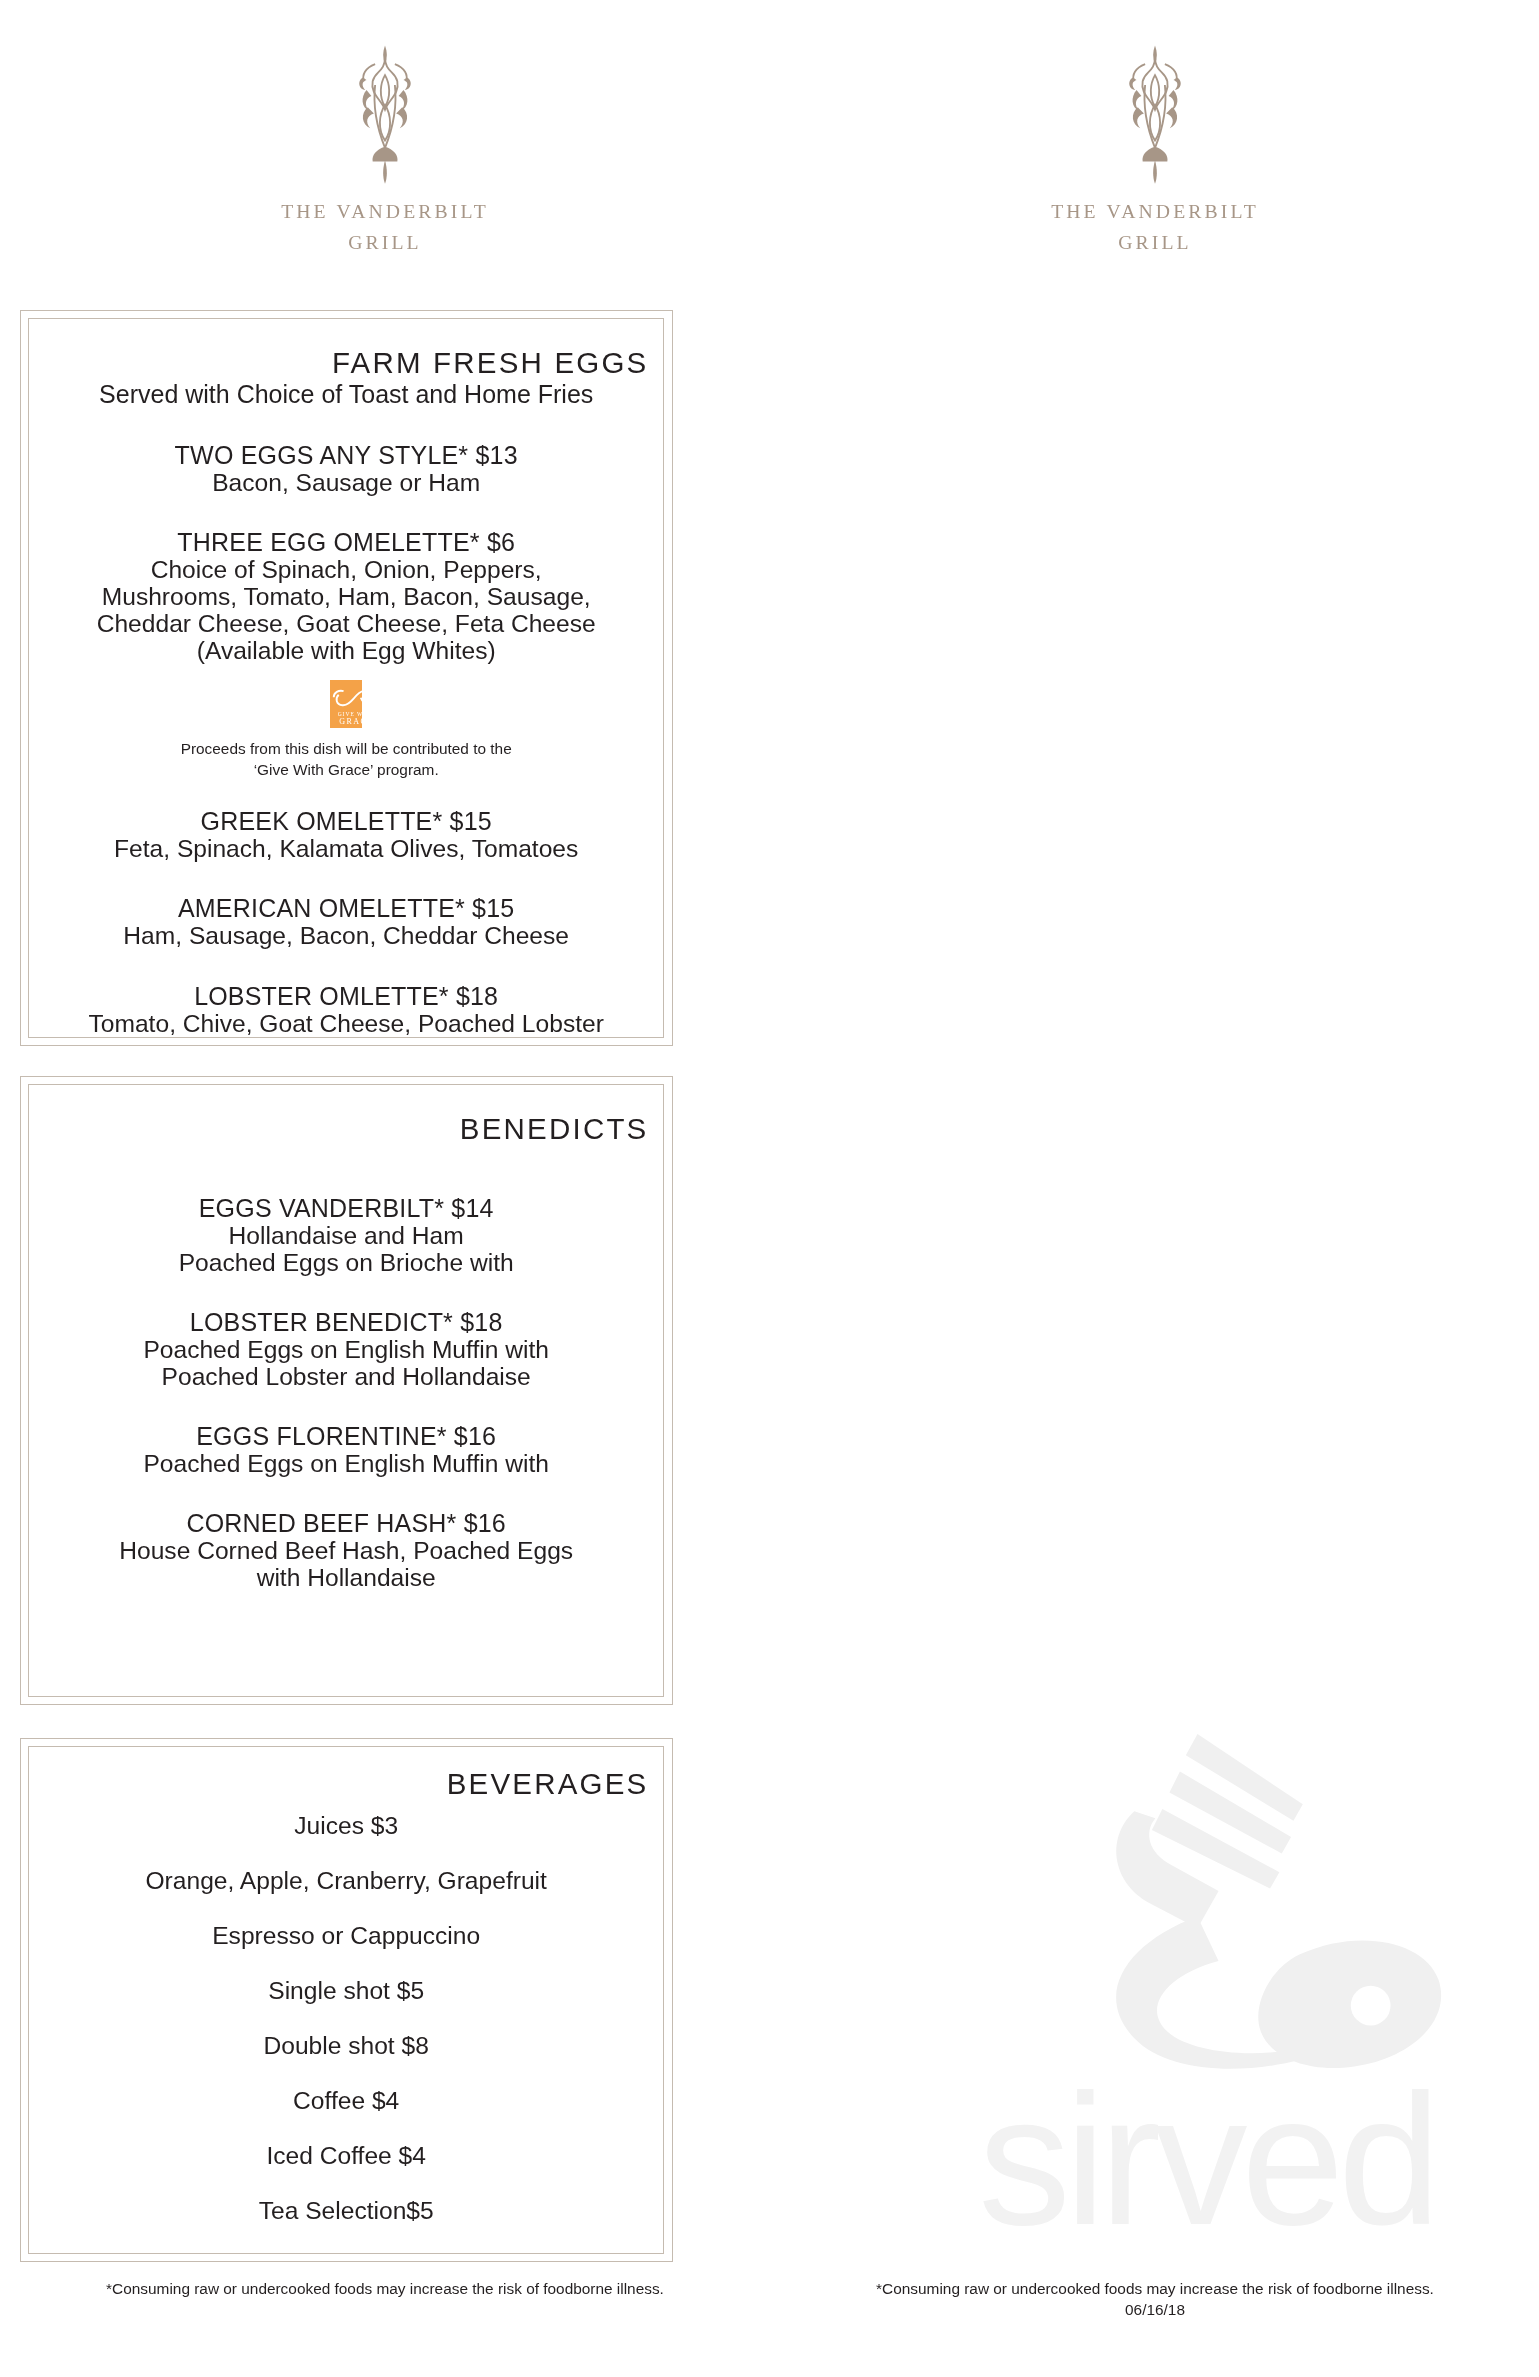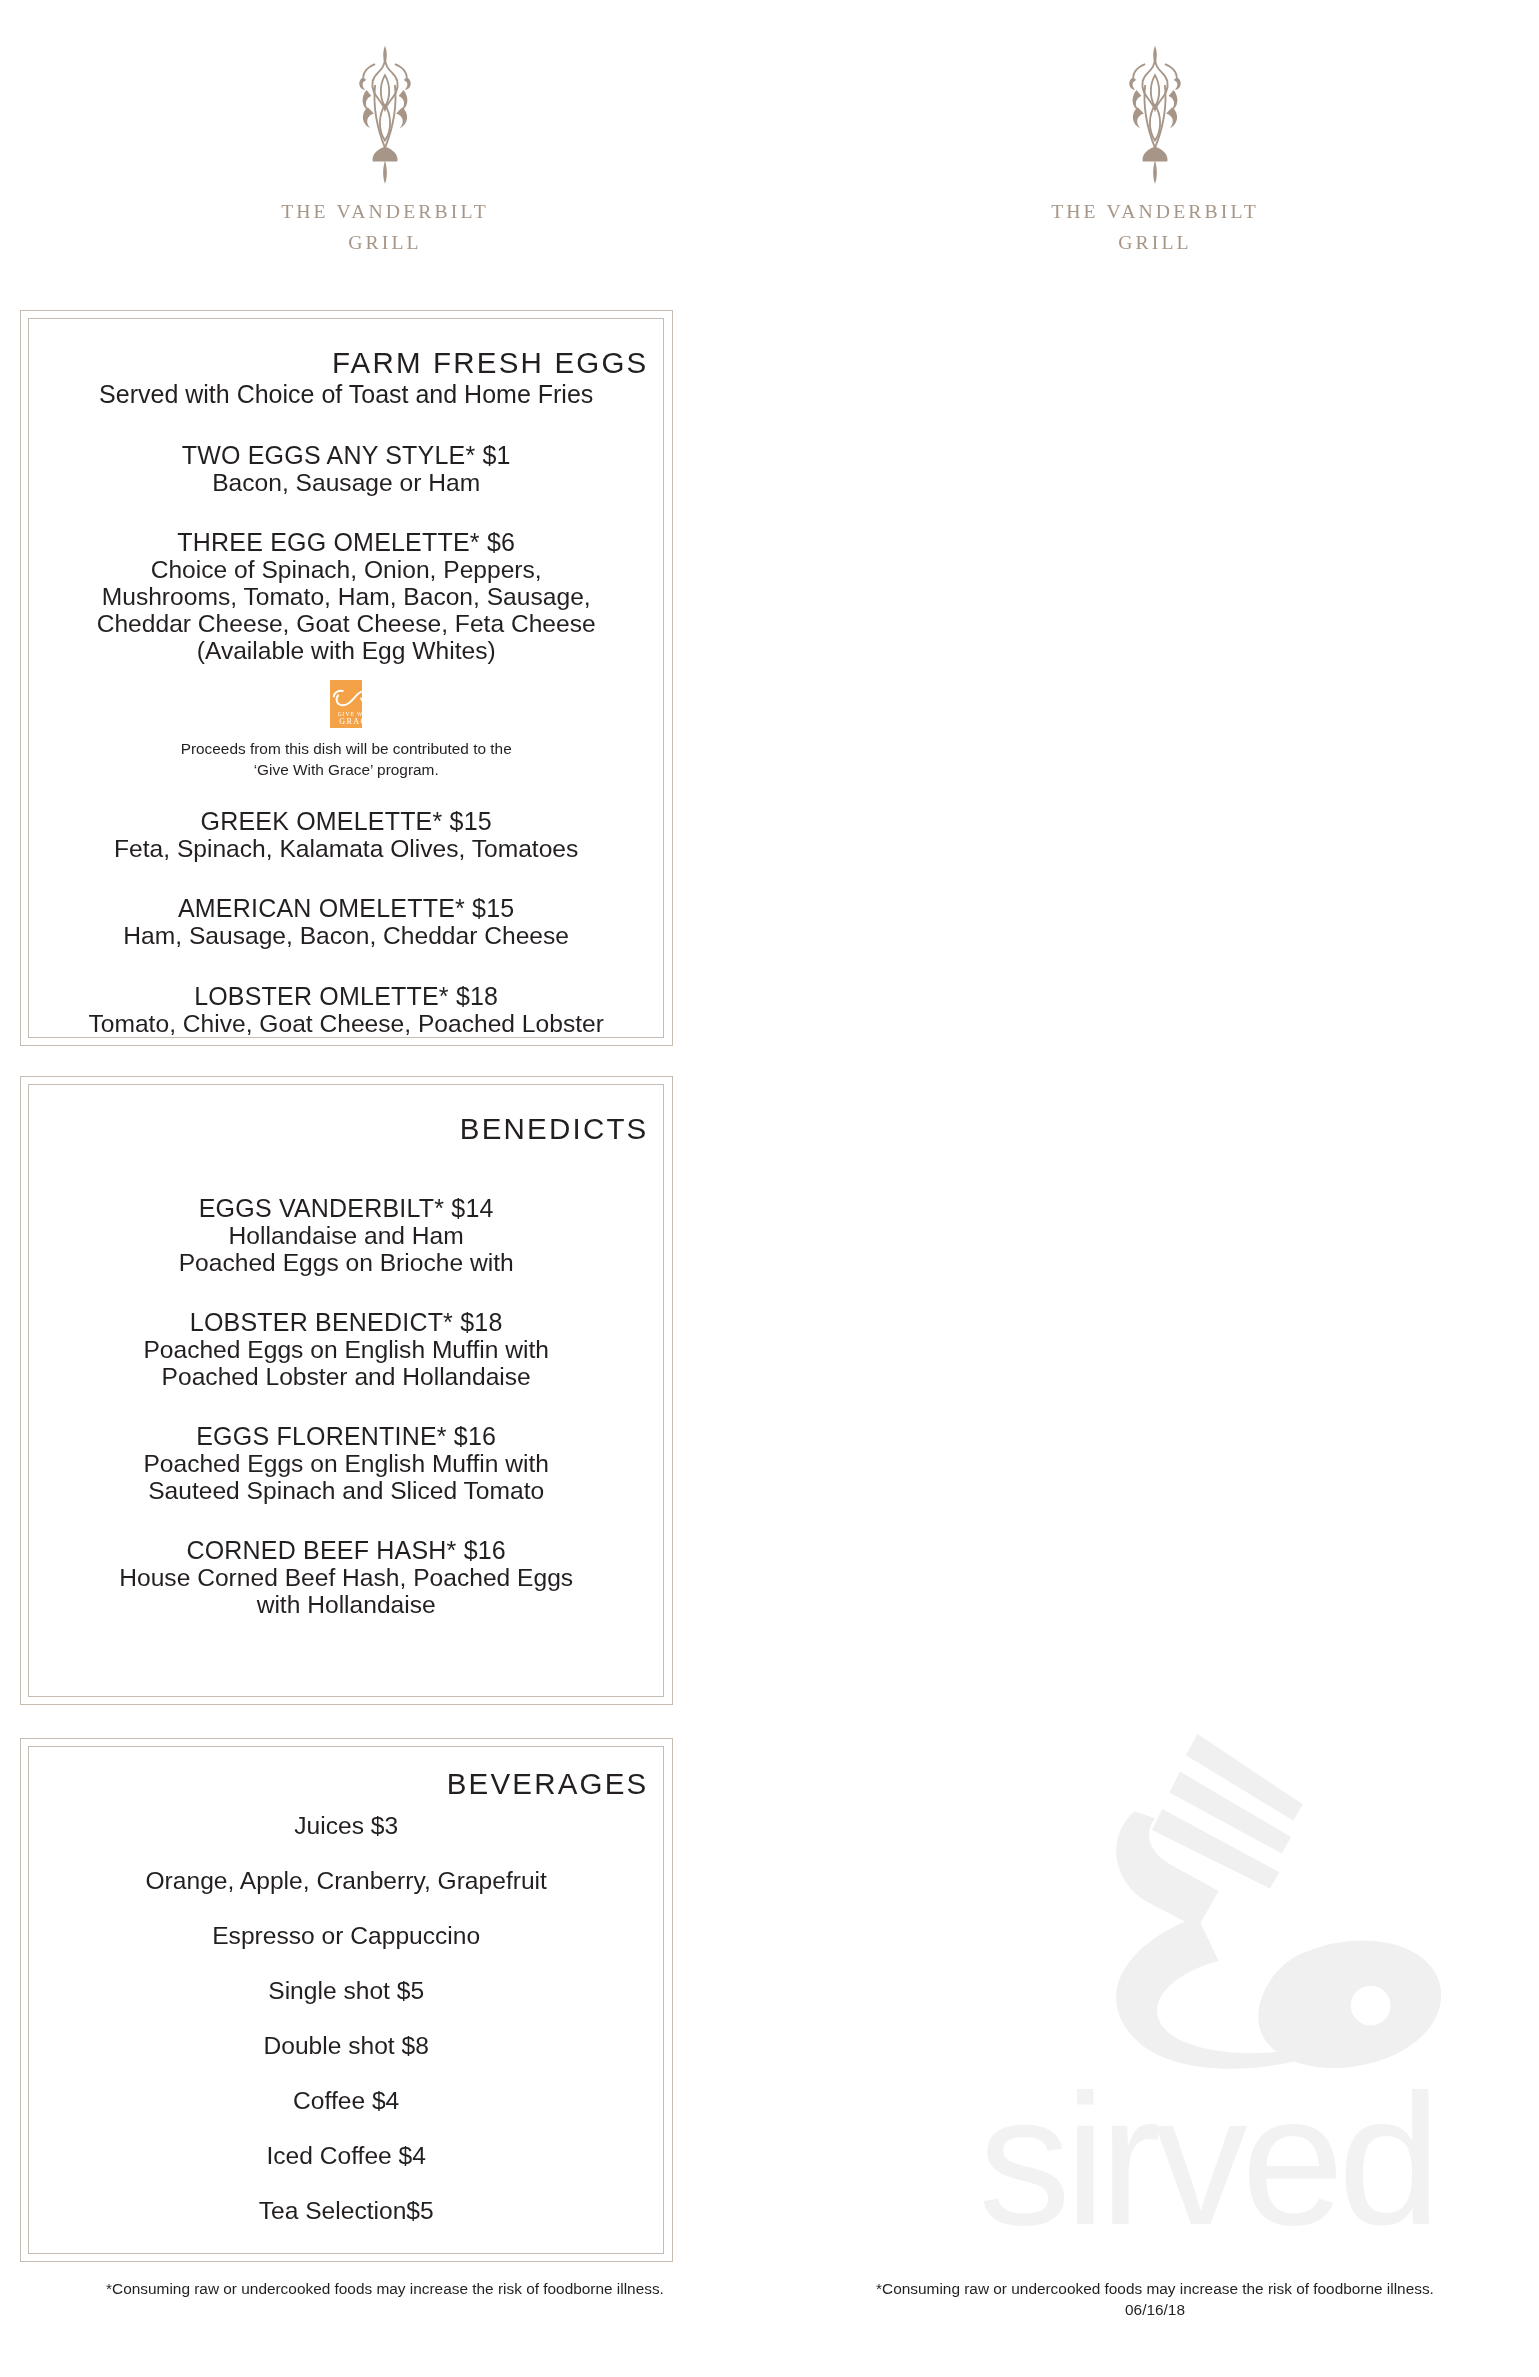--- a/index.html
+++ b/index.html
@@ -209,21 +209,21 @@
   </div>
 
   <div class="panel panel-left" id="panel-farm-fresh-eggs">
     <div class="panel-inner">
       <div class="pad-top-46"></div>
       <h2 class="sec-title">FARM FRESH EGGS</h2>
       <p class="sec-sub">Served with Choice of Toast and Home Fries</p>
 
       <div class="gap-xl"></div>
       <div class="item">
-        <p class="item-name">TWO EGGS ANY STYLE* $1</p>
+        <p class="item-name">TWO EGGS ANY STYLE* $13</p>
         <p class="item-desc">Bacon, Sausage or Ham</p>
       </div>
 
       <div class="gap-xl"></div>
       <div class="item">
         <p class="item-name">THREE EGG OMELETTE* $6</p>
         <p class="item-desc">Choice of Spinach, Onion, Peppers,</p>
         <p class="item-desc">Mushrooms, Tomato, Ham, Bacon, Sausage,</p>
         <p class="item-desc">Cheddar Cheese, Goat Cheese, Feta Cheese</p>
         <p class="item-desc">(Available with Egg Whites)</p>
@@ -278,21 +278,20 @@
       <div class="item">
         <p class="item-name">LOBSTER BENEDICT* $18</p>
         <p class="item-desc">Poached Eggs on English Muffin with</p>
         <p class="item-desc">Poached Lobster and Hollandaise</p>
       </div>
 
       <div class="gap-xl"></div>
       <div class="item">
         <p class="item-name">EGGS FLORENTINE* $16</p>
         <p class="item-desc">Poached Eggs on English Muffin with</p>
-        <p class="item-desc">Sauteed Spinach and Sliced Tomato</p>
       </div>
 
       <div class="gap-xl"></div>
       <div class="item">
         <p class="item-name">CORNED BEEF HASH* $16</p>
         <p class="item-desc">House Corned Beef Hash, Poached Eggs</p>
         <p class="item-desc">with Hollandaise</p>
       </div>
     </div>
   </div>

